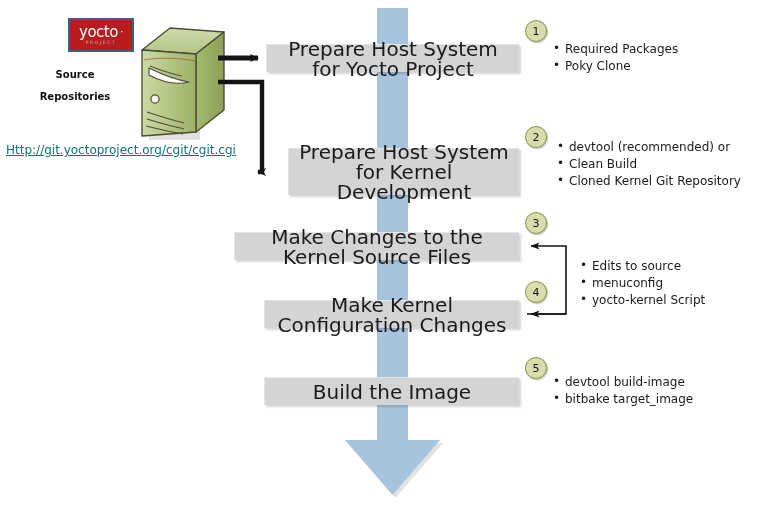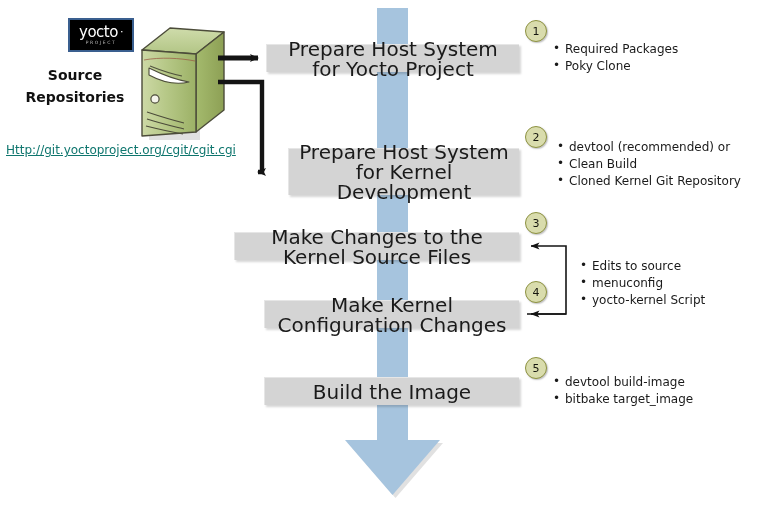--- a/index.html
+++ b/index.html
@@ -22,21 +22,21 @@
     height: 517px;
   }
 
   
   .yocto-logo {
     position: absolute;
     left: 68px;
     top: 18px;
     width: 66px;
     height: 34px;
-    background: #000000;
+    background: #b91c1c;
     border: 2px solid #3a5f8f;
     box-sizing: border-box;
     display: flex;
     flex-direction: column;
     align-items: center;
     justify-content: center;
     line-height: 1;
   }
   .yocto-word {
     color: #ffffff;
@@ -56,21 +56,21 @@
     margin-top: 1px;
   }
 
   
   .src-label {
     position: absolute;
     left: 12px;
     top: 64px;
     width: 126px;
     text-align: center;
-    font-size: 14px;
+    font-size: 10px;
     font-weight: bold;
     line-height: 22px;
     color: #111111;
   }
   .src-url {
     position: absolute;
     left: 6px;
     top: 143px;
     font-size: 12px;
     color: #0f766e;

